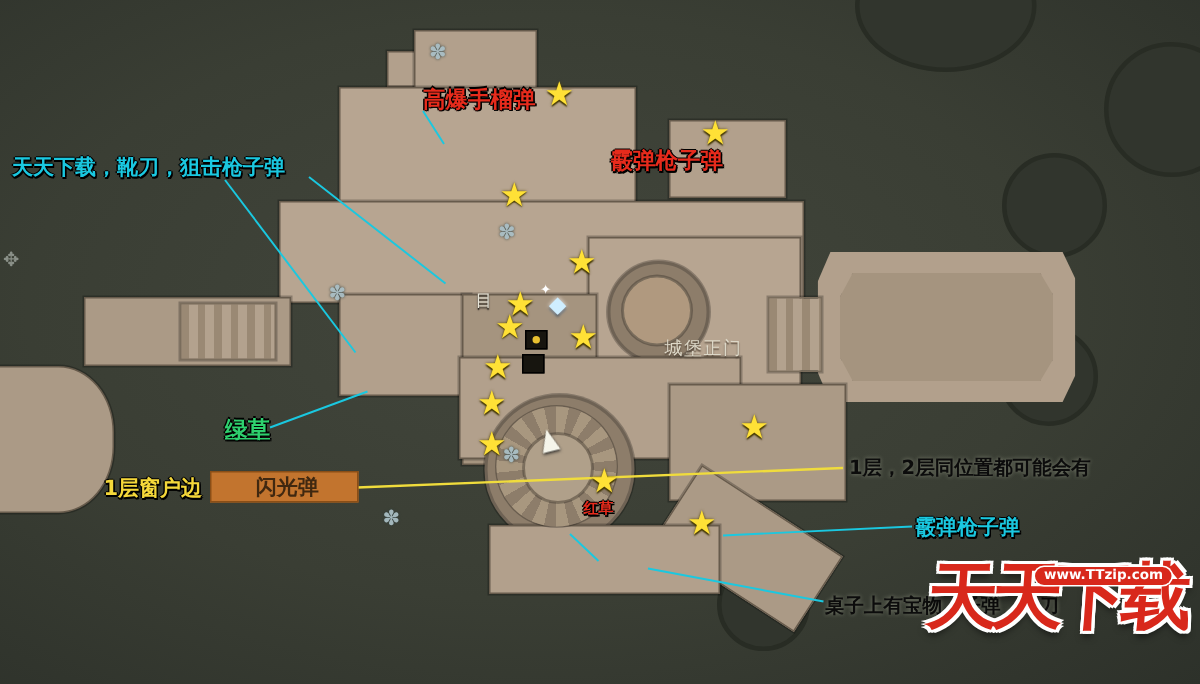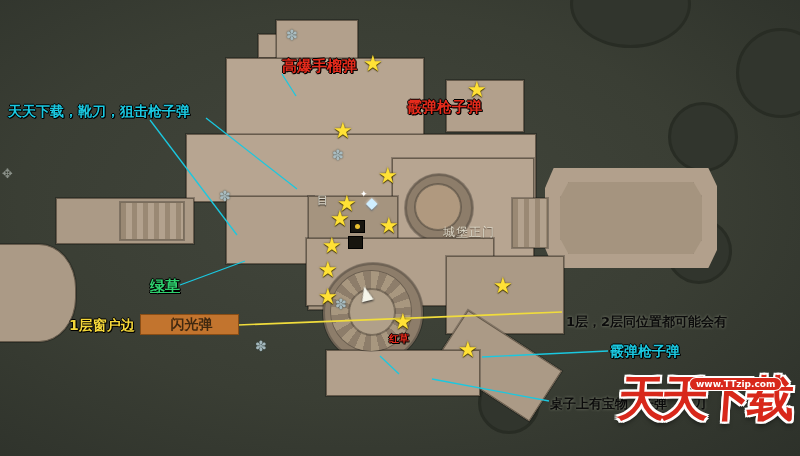--- a/index.html
+++ b/index.html
@@ -139,21 +139,21 @@
 
   <span class="lbl redl" style="left:242px;top:57px;font-size:15px;">高爆手榴弹</span>
   <span class="lbl cyan" style="left:8px;top:103px;font-size:14px;">天天下载，靴刀，狙击枪子弹</span>
   <span class="lbl redl" style="left:367px;top:98px;font-size:15px;">霰弹枪子弹</span>
   <span class="lbl greenl" style="left:150px;top:277px;font-size:15px;">绿草</span>
   <span class="lbl yell" style="left:69px;top:317px;font-size:14px;">1层窗户边</span>
   <div class="flashbox">
     <span>闪光弹</span>
   </div>
   <span class="lbl redl" style="left:349px;top:332px;font-size:10px;">红草</span>
-  <span class="lbl darkl" style="left:566px;top:313px;font-size:13px;text-align:center;">1层，2层同位置都可能会有</span>
+  <span class="lbl darkl" style="left:566px;top:303px;font-size:13px;text-align:center;">1层，2层同位置都可能会有</span>
   <span class="lbl cyan" style="left:610px;top:343px;font-size:14px;">霰弹枪子弹</span>
   <span class="lbl darkl" style="left:550px;top:395px;font-size:13px;">桌子上有宝物，子弹，靴刀</span>
 
 
   <span class="wm-brand">天天下载</span>
   <span class="wm-chip">www.TTzip.com</span>
 
 </div>
 
 </body></html>

